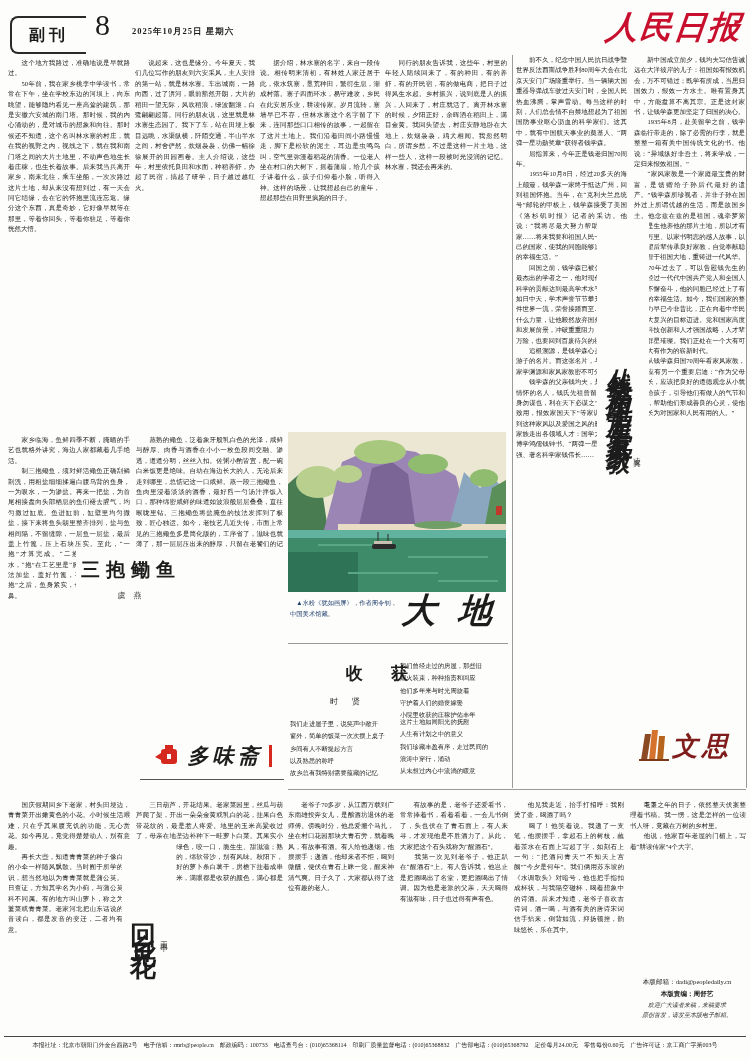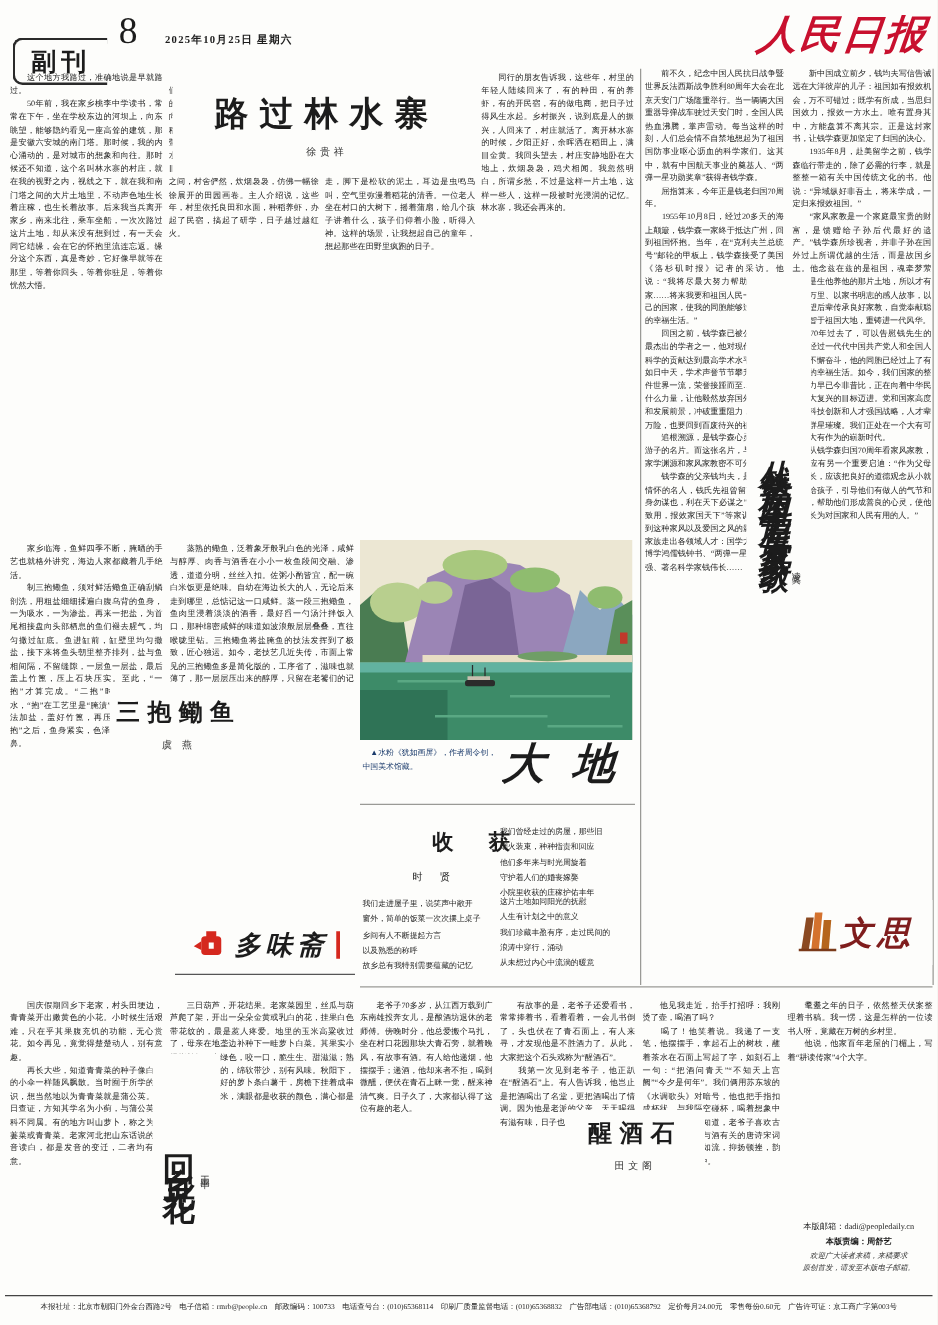--- a/index.html
+++ b/index.html
@@ -1,21 +1,21 @@
 <!DOCTYPE html>
 <html><head>
 <meta charset="utf-8">
 <style>
   html,body{margin:0;padding:0;background:#f2f0ec;}
   #page{position:relative;width:750px;height:1060px;background:#fdfdfb;margin:0 auto;
         font-family:"Liberation Serif","DejaVu Serif",serif;color:#1c1c1c;overflow:hidden;}
   
-  .fukan{position:absolute;left:10px;top:30px;width:74px;height:34px;
+  .fukan{position:absolute;left:10px;top:16px;width:74px;height:34px;
          border:2px solid #2a2a2a;border-right:none;border-radius:8px 0 0 8px;
-         font-size:20px;font-weight:bold;letter-spacing:4px;display:flex;align-items:center;justify-content:center;}
+         font-size:16px;font-weight:bold;letter-spacing:4px;display:flex;align-items:center;justify-content:center;}
   .pagenum{position:absolute;left:95px;top:8px;font-size:30px;font-weight:normal;}
   .dateline{position:absolute;left:132px;top:26px;font-size:8.5px;font-weight:bold;letter-spacing:1px;}
   .brand{position:absolute;right:8px;top:6px;font-size:32px;font-weight:900;font-style:italic;
          letter-spacing:2px;transform:skewX(-6deg);}
   
   .col{position:absolute;font-size:6.5px;line-height:1.6;text-align:justify;
        white-space:pre-line;color:#222;overflow:hidden;word-break:break-all;}
   
   .overlay{position:absolute;background:#fdfdfb;display:flex;flex-direction:column;
            align-items:center;justify-content:center;z-index:5;}
@@ -62,24 +62,20 @@
   <div class="vrule" style="left:746px;top:55px;height:733px;"></div>
   <div class="hrule" style="left:288px;top:643px;width:220px;"></div>
   <div class="hrule" style="left:288px;top:789px;width:458px;"></div>
   <div class="hrule-dark" style="left:4px;top:1036px;width:742px;"></div>
 
   <div class="col" style="left:8px;top:58px;width:122px;height:372px;">　　这个地方我路过，准确地说是早就路过。
 　　50年前，我在家乡桃李中学读书，常常在下午，坐在学校东边的河坝上，向东眺望，能够隐约看见一座高耸的建筑，那是安徽六安城的南门塔。那时候，我的内心涌动的，是对城市的想象和向往。那时候还不知道，这个名叫林水寨的村庄，就在我的视野之内，视线之下，就在我和南门塔之间的大片土地里，不动声色地生长着庄稼，也生长着故事。后来我当兵离开家乡，南来北往，乘车坐船，一次次路过这片土地，却从来没有想到过，有一天会同它结缘，会在它的怀抱里流连忘返。缘分这个东西，真是奇妙，它好像早就等在那里，等着你回头，等着你驻足，等着你恍然大悟。</div>
   <div class="col" style="left:135px;top:58px;width:120px;height:372px;">　　说起来，这也是缘分。今年夏天，我们几位写作的朋友到六安采风，主人安排的第一站，就是林水寨。车出城南，一路向西，过了淠河，眼前豁然开朗，大片的稻田一望无际，风吹稻浪，绿波翻滚，白鹭翩翩起落。同行的朋友说，这里就是林水寨生态园了。我下了车，站在田埂上极目远眺，水渠纵横，阡陌交通，半山半水之间，村舍俨然，炊烟袅袅，仿佛一幅徐徐展开的田园画卷。主人介绍说，这些年，村里依托良田和水面，种稻养虾，办起了民宿，搞起了研学，日子越过越红火。</div>
   <div class="col" style="left:260px;top:58px;width:120px;height:372px;">　　据介绍，林水寨的名字，来自一段传说。相传明末清初，有林姓人家迁居于此，依水筑寨，垦荒种田，繁衍生息，渐成村落。寨子四面环水，易守难攻，乡民在此安居乐业，耕读传家。岁月流转，寨墙早已不存，但林水寨这个名字留了下来，连同那些口口相传的故事，一起留在了这片土地上。我们沿着田间小路慢慢走，脚下是松软的泥土，耳边是虫鸣鸟叫，空气里弥漫着稻花的清香。一位老人坐在村口的大树下，摇着蒲扇，给几个孩子讲着什么，孩子们仰着小脸，听得入神。这样的场景，让我想起自己的童年，想起那些在田野里疯跑的日子。</div>
   <div class="col" style="left:385px;top:58px;width:122px;height:372px;">　　同行的朋友告诉我，这些年，村里的年轻人陆续回来了，有的种田，有的养虾，有的开民宿，有的做电商，把日子过得风生水起。乡村振兴，说到底是人的振兴，人回来了，村庄就活了。离开林水寨的时候，夕阳正好，余晖洒在稻田上，满目金黄。我回头望去，村庄安静地卧在大地上，炊烟袅袅，鸡犬相闻。我忽然明白，所谓乡愁，不过是这样一片土地，这样一些人，这样一段被时光浸润的记忆。林水寨，我还会再来的。</div>
-  <div class="overlay" style="left:138px;top:58px;width:247px;height:84px;">
-    <div class="h1">路过林水寨</div>
-    <div class="byline">徐贵祥</div>
-  </div>
 
   <div class="col" style="left:516px;top:55px;width:111px;height:730px;">　　前不久，纪念中国人民抗日战争暨世界反法西斯战争胜利80周年大会在北京天安门广场隆重举行。当一辆辆大国重器导弹战车驶过天安门时，全国人民热血沸腾，掌声雷动。每当这样的时刻，人们总会情不自禁地想起为了祖国国防事业呕心沥血的科学家们。这其中，就有中国航天事业的奠基人、“两弹一星功勋奖章”获得者钱学森。
 　　屈指算来，今年正是钱老归国70周年。
 　　1955年10月8日，经过20多天的海上颠簸，钱学森一家终于抵达广州，回到祖国怀抱。当年，在“克利夫兰总统号”邮轮的甲板上，钱学森接受了美国《洛杉矶时报》记者的采访。他说：“我将尽最大努力帮助自己的国家……将来我要和祖国人民一道建设自己的国家，使我的同胞能够过上有尊严的幸福生活。”
 　　回国之前，钱学森已被公认为当今最杰出的学者之一，他对现代航天飞行科学的贡献达到最高学术水平。那时他如日中天，学术声誉节节攀升，科研条件世界一流，荣誉接踵而至……究竟是什么力量，让他毅然放弃国外优渥生活和发展前景，冲破重重阻力，历经千难万险，也要回到百废待兴的祖国？
 　　追根溯源，是钱学森心灵深处那张游子的名片。而这张名片，与其深厚的家学渊源和家风家教密不可分。
 　　钱学森的父亲钱均夫，是极具爱国情怀的名人，钱氏先祖曾留下“利在一身勿谋也，利在天下必谋之”“读书经世致用，报效家国天下”等家训。正是受到这种家风以及爱国之风的影响，钱氏家族走出各领域人才：国学大师钱穆、博学鸿儒钱钟书、“两弹一星”元勋钱三强、著名科学家钱伟长……</div>
   <div class="col" style="left:634px;top:55px;width:111px;height:730px;">　　新中国成立前夕，钱均夫写信告诫远在大洋彼岸的儿子：祖国如有报效机会，万不可错过；既学有所成，当思归国效力，报效一方水土。唯有置身其中，方能盘算不离其宗。正是这封家书，让钱学森更加坚定了归国的决心。
 　　1935年8月，赴美留学之前，钱学森临行带走的，除了必需的行李，就是整整一箱有关中国传统文化的书。他说：“异域纵好非吾土，将来学成，一定归来报效祖国。”
 　　“家风家教是一个家庭最宝贵的财富，是馈赠给子孙后代最好的遗产。”钱学森所珍视者，并非子孙在国外过上所谓优越的生活，而是故国乡土。他念兹在兹的是祖国，魂牵梦萦的，是生他养他的那片土地，所以才有分隔万里、以家书明志的感人故事，以此寄望后辈传承良好家教，自觉奉献聪明才智于祖国大地，重铸进一代风华。
@@ -149,21 +145,21 @@
 小院里收获的庄稼护佑丰年</div>
   <div class="poem" style="left:400px;top:716px;width:112px;">这片土地如同阳光的抚慰
 人生有计划之中的意义
 我们珍藏丰盈有序，走过民间的
 浪涛中穿行，涌动
 从未想过内心中流淌的暖意</div>
 
   <div class="col" style="left:8px;top:435px;width:122px;height:340px;">　　家乡临海，鱼鲜四季不断，腌晒的手艺也就格外讲究，海边人家都藏着几手绝活。
 　　制三抱鳓鱼，须对鲜活鳓鱼正确刮鳞剖洗，用粗盐细细揉遍白腹乌背的鱼身，一为吸水，一为渗盐。再来一把盐，为首尾相接盘向头部栖息的鱼们褪去腥气，均匀撒过缸底。鱼进缸前，缸壁里均匀撒盐，接下来将鱼头朝里整齐排列，盐与鱼相间隔，不留缝隙，一层鱼一层盐，最后盖上竹篦，压上石块压实。至此，“一抱”才算完成。“二抱”时，先倒去卤水，“抱”在工艺里是“腌渍”的意思，按老法加盐，盖好竹篦，再压上石块。“三抱”之后，鱼身紧实，色泽金黄，咸香扑鼻。</div>
   <div class="col" style="left:136px;top:435px;width:147px;height:340px;">　　蒸熟的鳓鱼，泛着象牙般乳白色的光泽，咸鲜与醇厚、肉香与酒香在小小一枚鱼段间交融、渗透，道道分明，丝丝入扣。佐粥小酌皆宜，配一碗白米饭更是绝味。自幼在海边长大的人，无论后来走到哪里，总惦记这一口咸鲜。蒸一段三抱鳓鱼，鱼肉里浸着淡淡的酒香，最好舀一勺汤汁拌饭入口，那种绵密咸鲜的味道如波浪般层层叠叠，直往喉咙里钻。三抱鳓鱼将盐腌鱼的技法发挥到了极致，匠心独运。如今，老技艺几近失传，市面上常见的三抱鳓鱼多是简化版的，工序省了，滋味也就薄了，那一层层压出来的醇厚，只留在老饕们的记忆里。</div>
-  <div class="overlay" style="left:88px;top:549px;width:110px;height:60px;">
+  <div class="overlay" style="left:76px;top:549px;width:110px;height:60px;">
     <div class="h2">三抱鳓鱼</div>
     <div class="byline">虞  燕</div>
   </div>
 
   <div class="marker" style="left:140px;top:733px;width:144px;height:46px;border-bottom:1px solid #555;justify-content:center;">
     <span>
       <svg width="30" height="30" viewBox="0 0 30 30">
         <rect x="8" y="10" width="16" height="15" rx="3" fill="#d5281e"></rect>
         <polygon points="8,14 2,18 8,21" fill="#d5281e"></polygon>
         <rect x="12" y="6" width="8" height="5" fill="#d5281e"></rect>
@@ -180,24 +176,20 @@
   <div class="overlay" style="left:122px;top:843px;width:54px;height:160px;flex-direction:row;">
     <div class="v-title-sm">回乡见花</div>
     <div class="v-byline" style="margin-left:3px;margin-top:30px;">王国平</div>
   </div>
 
   <div class="col" style="left:288px;top:800px;width:106px;height:232px;">　　老爷子70多岁，从江西万载到广东南雄投奔女儿，是酿酒坊退休的老师傅。傍晚时分，他总爱搬个马扎，坐在村口花园那块大青石旁，就着晚风，有故事有酒。有人给他递烟，他摆摆手；递酒，他却来者不拒，喝到微醺，便伏在青石上眯一觉，醒来神清气爽。日子久了，大家都认得了这位有趣的老人。</div>
   <div class="col" style="left:400px;top:800px;width:108px;height:232px;">　　有故事的是，老爷子还爱看书，常常捧着书，看着看着，一会儿书倒了，头也伏在了青石面上，有人来寻，才发现他是不胜酒力了。从此，大家把这个石头戏称为“醒酒石”。
 　　我第一次见到老爷子，他正趴在“醒酒石”上。有人告诉我，他岂止是把酒喝出了名堂，更把酒喝出了情调。因为他是老派的父亲，天天喝得有滋有味，日子也过得有声有色。</div>
   <div class="col" style="left:514px;top:800px;width:110px;height:232px;">　　他见我走近，抬手打招呼：我刚烫了壶，喝酒了吗？
 　　喝了！他笑着说。我递了一支笔，他摆摆手，拿起石上的树枝，蘸着茶水在石面上写起了字，如刻石上一句：“把酒问青天”“不知天上宫阙”“今夕是何年”。我们俩用苏东坡的《水调歌头》对暗号，他也把手指扣成杯状，与我隔空碰杯，喝着想象中的诗酒。后来才知道，老爷子喜欢古诗词，酒一喝，与酒有关的唐诗宋词信手拈来，倒背如流，抑扬顿挫，韵味悠长，乐在其中。</div>
-  <div class="overlay" style="left:452px;top:888px;width:112px;height:56px;">
-    <div class="h2">醒酒石</div>
-    <div class="byline">田文阁</div>
-  </div>
 
   <div class="col" style="left:630px;top:800px;width:116px;height:84px;">　　耄耋之年的日子，依然整天伏案整理着书稿。我一愣，这是怎样的一位读书人呀，竟藏在万树的乡村里。
 　　他说，他家百年老屋的门楣上，写着“耕读传家”4个大字。</div>
   <div style="position:absolute;left:628px;top:976px;width:118px;">
     <div class="mailline">本版邮箱：dadi@peopledaily.cn</div>
     <div class="mailline" style="font-weight:bold;">本版责编：周舒艺</div>
     <div class="mail-note" style="white-space:pre-line;">欢迎广大读者来稿，来稿要求
 原创首发，请发至本版电子邮箱。</div>
   </div>
 

